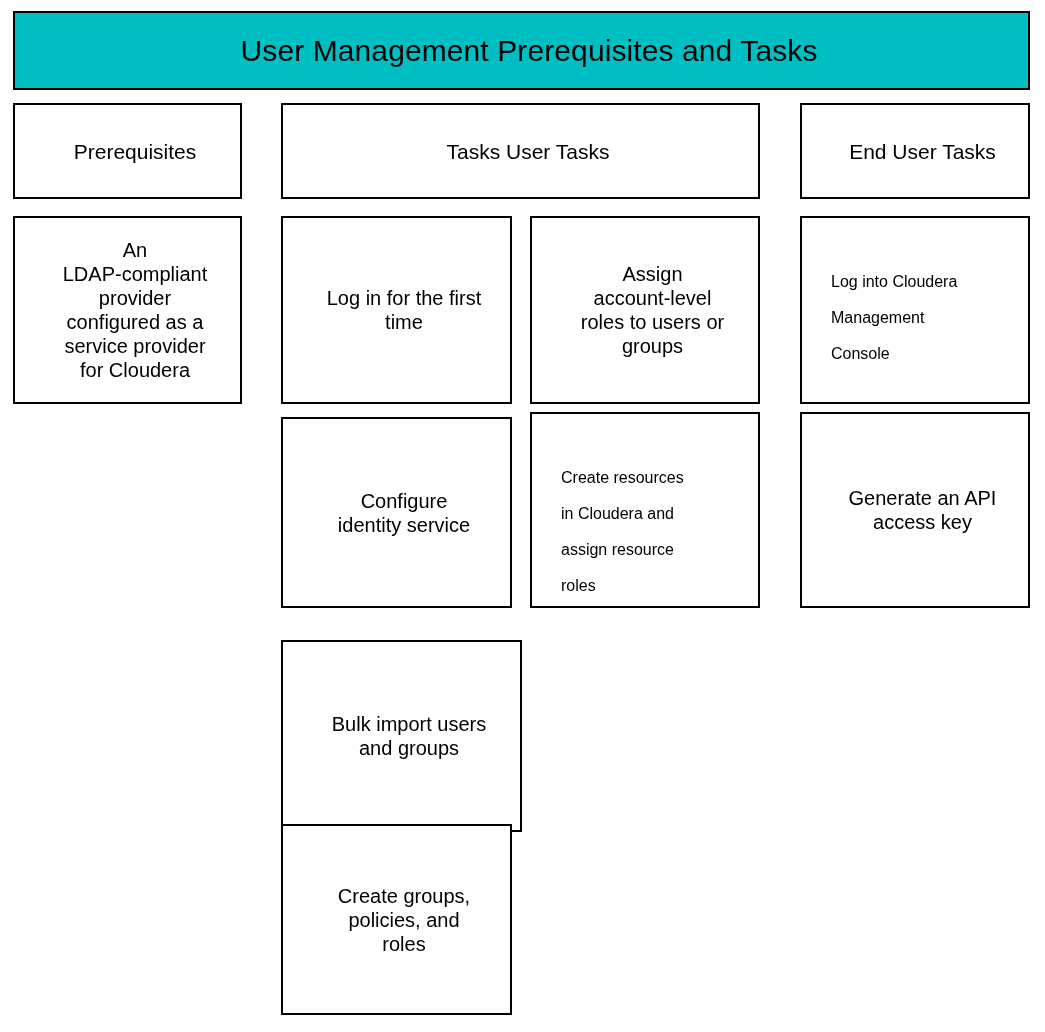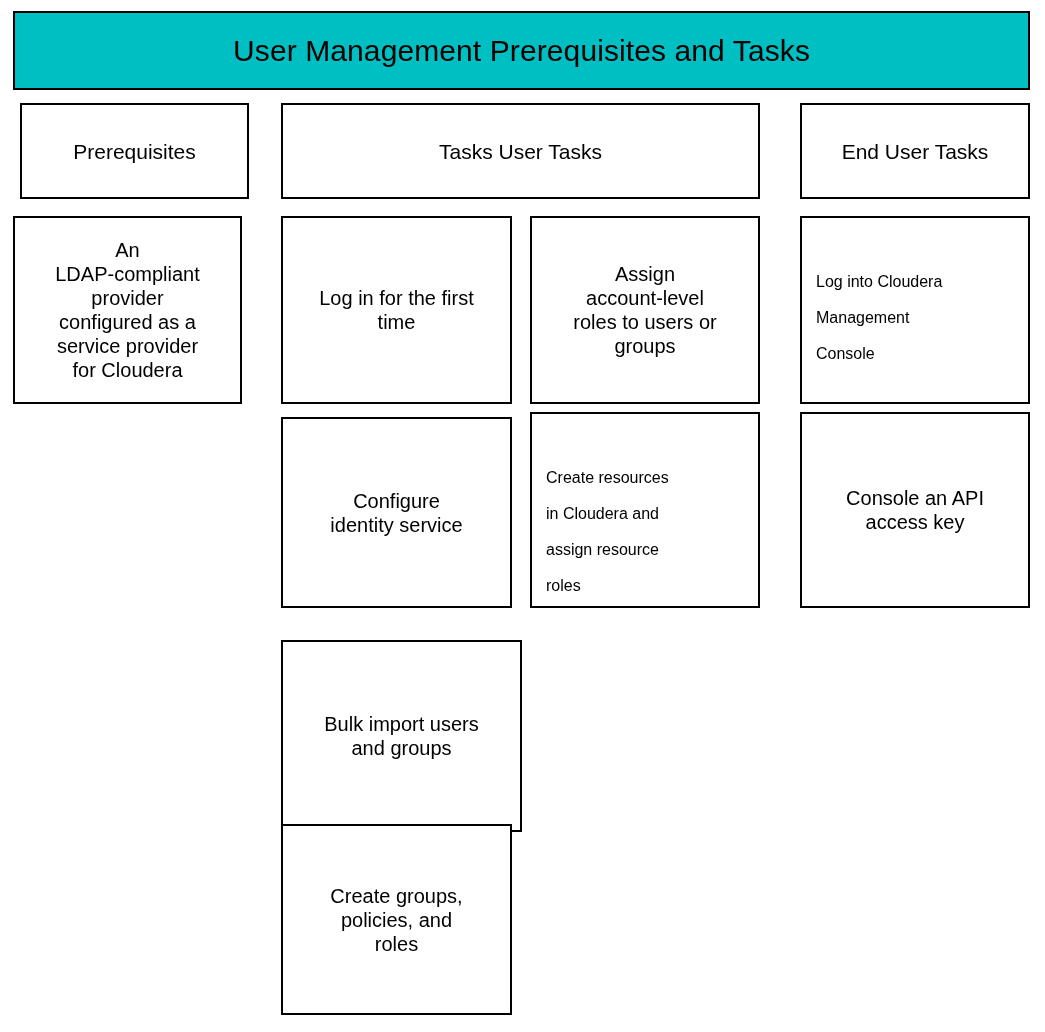--- a/index.html
+++ b/index.html
@@ -20,20 +20,21 @@
   }
   .box {
     position: absolute;
     box-sizing: border-box;
     border: 2px solid #000000;
     background: #ffffff;
     display: flex;
     align-items: center;
     justify-content: center;
     color: #000000;
+    padding-left: 15px;
   }
   .box > .txt {
     display: block;
     width: 100%;
     white-space: pre-line;
   }
   
   #title-banner {
     left: 13px;
     top: 11px;
@@ -52,21 +53,20 @@
   .col-header .txt {
     font-size: 21px;
     line-height: 25px;
     text-align: center;
   }
   #col-header-prerequisites {
     left: 13px;
     top: 103px;
     width: 229px;
     height: 96px;
-    margin-left: 7px;
   }
   #col-header-admin {
     left: 281px;
     top: 103px;
     width: 479px;
     height: 96px;
   }
   #col-header-enduser {
     left: 800px;
     top: 103px;
@@ -221,17 +221,17 @@
 roles</span>
   </div>
 
   <div class="box card left-align" id="card-end-login">
     <span class="txt">Log into Cloudera
 Management
 Console</span>
   </div>
 
   <div class="box card" id="card-end-apikey">
-    <span class="txt">Console an API
+    <span class="txt">Generate an API
 access key</span>
   </div>
 
 </div>
 
 </body></html>

